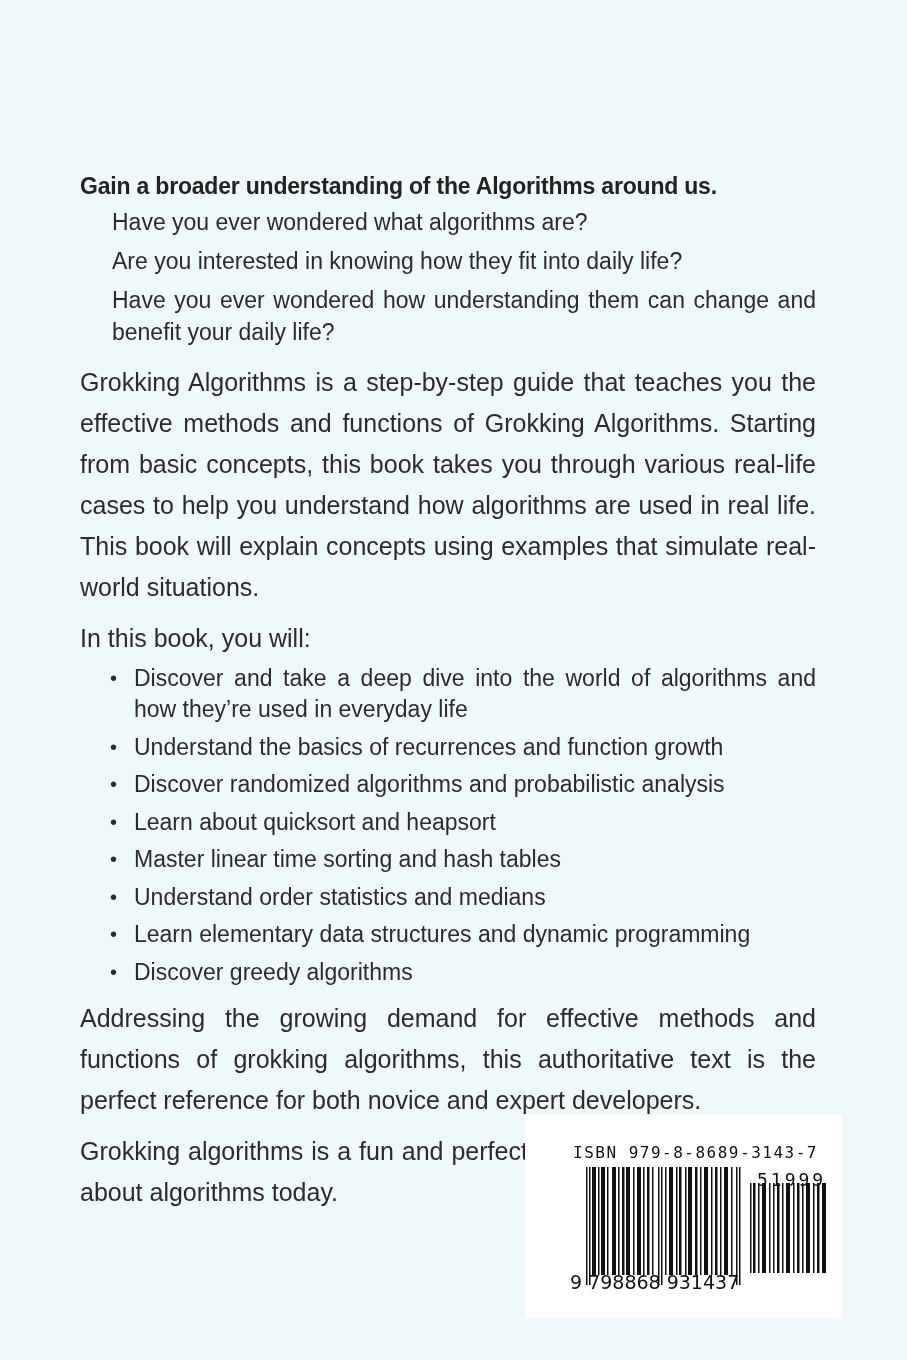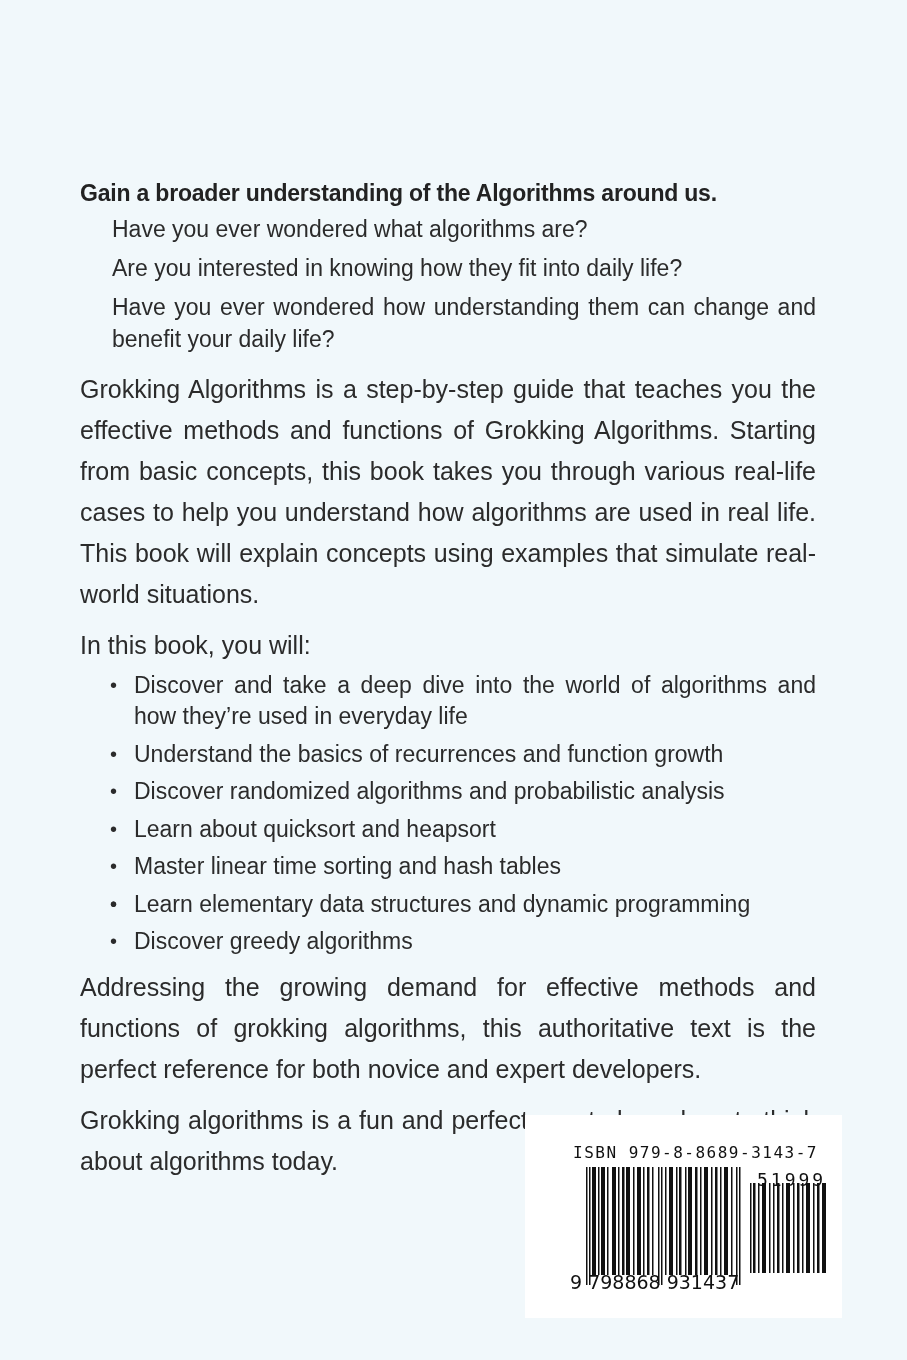--- a/index.html
+++ b/index.html
@@ -3,21 +3,21 @@
   <meta charset="utf-8">
   <style>
     html, body { margin: 0; padding: 0; }
     body {
       width: 907px; height: 1360px; position: relative; overflow: hidden;
       background: #f1f8fb;
       font-family: "Liberation Sans", sans-serif;
       color: #2b2b2b;
     }
     .content {
-      position: absolute; left: 80px; top: 175px; width: 736px;
+      position: absolute; left: 80px; top: 168px; width: 736px;
     }
     .heading {
       font-weight: bold; font-size: 23px; line-height: 36px; margin: 0 0 2px 0;
       color: #222;
       letter-spacing: -0.2px;
     }
     .question {
       margin: 0 0 7px 32px; font-size: 23px; line-height: 32px;
       text-align: justify; text-align-last: left;
     }
@@ -76,21 +76,21 @@
   <p class="para intro">Grokking Algorithms is a step-by-step guide that teaches you the effective methods and functions of Grokking Algorithms. Starting from basic concepts, this book takes you through various real-life cases to help you understand how algorithms are used in real life. This book will explain concepts using examples that simulate real-world situations.</p>
 
   <p class="para">In this book, you will:</p>
 
   <ul class="bullets">
     <li><span class="dot">•</span><span>Discover and take a deep dive into the world of algorithms and how they’re used in everyday life</span></li>
     <li><span class="dot">•</span><span>Understand the basics of recurrences and function growth</span></li>
     <li><span class="dot">•</span><span>Discover randomized algorithms and probabilistic analysis</span></li>
     <li><span class="dot">•</span><span>Learn about quicksort and heapsort</span></li>
     <li><span class="dot">•</span><span>Master linear time sorting and hash tables</span></li>
-    <li><span class="dot">•</span></li>
+    <li><span class="dot">•</span><span>Understand order statistics and medians</span></li>
     <li><span class="dot">•</span><span>Learn elementary data structures and dynamic programming</span></li>
     <li><span class="dot">•</span><span>Discover greedy algorithms</span></li>
   </ul>
 
   <p class="para">Addressing the growing demand for effective methods and functions of grokking algorithms, this authoritative text is the perfect reference for both novice and expert developers.</p>
   <p class="para">Grokking algorithms is a fun and perfect way to learn how to think about algorithms today.</p>
 </div>
 
 <div class="barcode-box">
   <div class="isbn-text">ISBN 979-8-8689-3143-7</div>

